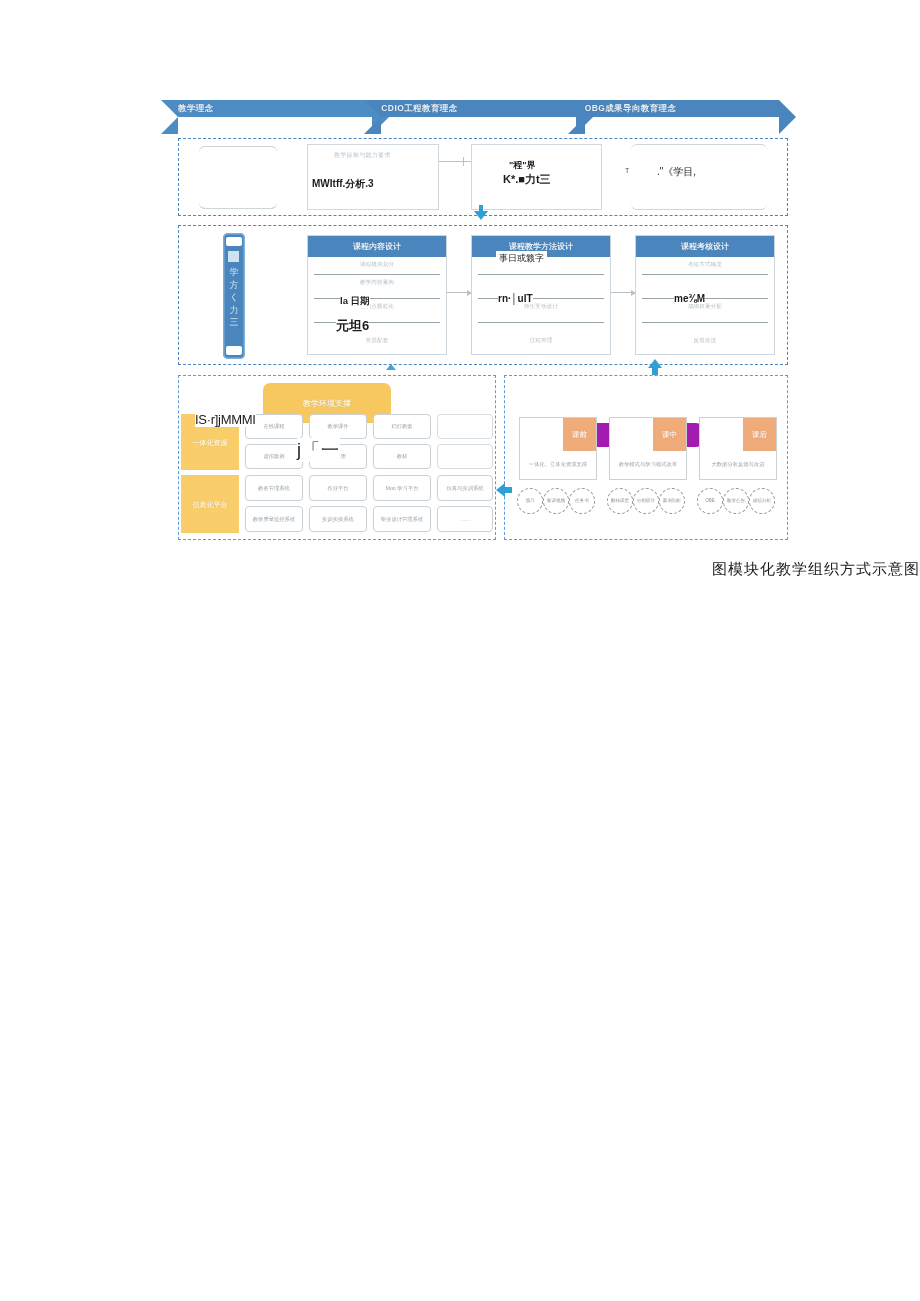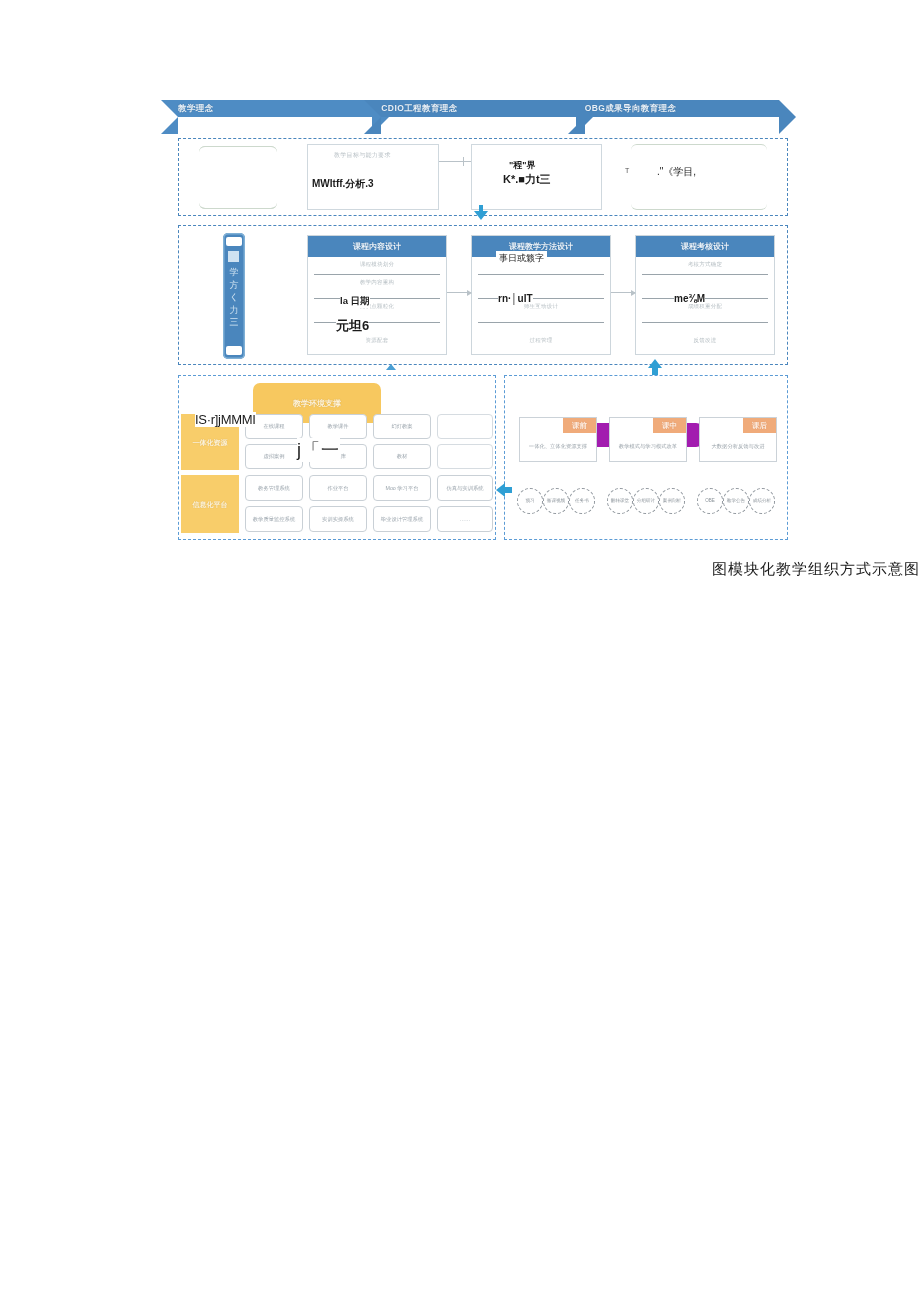--- a/index.html
+++ b/index.html
@@ -82,21 +82,21 @@
   .ytag{position:absolute;background:#f8cd6a;display:flex;align-items:center;justify-content:center;text-align:center;}
   .ytag span{color:#fdf4de;font-size:7px;font-weight:bold;line-height:9px;filter:blur(.2px);
         text-shadow:0 0 1px rgba(170,120,20,.45);}
   .gcell{position:absolute;border:1px solid #c9d0d6;background:#fff;box-sizing:border-box;
         display:flex;align-items:center;justify-content:center;text-align:center;}
   .gcell span{color:#9aa4ac;font-size:5.3px;line-height:7px;font-family:"Liberation Sans",sans-serif;
         filter:blur(.15px);}
   .gcell.b{border-radius:4px;}
 
   .ocard{position:absolute;width:78px;border:1px solid #cbd2d8;box-sizing:border-box;background:#fff;}
-  .ocard .oh{height:15px;background:#f0ab7a;display:flex;align-items:center;justify-content:center;margin-left:43px;}
+  .ocard .oh{height:33px;background:#f0ab7a;display:flex;align-items:center;justify-content:center;margin-left:43px;}
   .ocard .oh span{color:#fdeee3;font-size:7.5px;font-weight:bold;filter:blur(.2px);
         text-shadow:0 0 1px rgba(190,110,60,.5);}
   .ocard .ob{height:28px;display:flex;align-items:center;justify-content:center;text-align:center;padding:0 3px;}
   .ocard .ob span{color:#9aa3aa;font-size:5.3px;line-height:7.5px;filter:blur(.15px);}
 
   .circ{position:absolute;width:24px;height:24px;border-radius:50%;border:1.2px dashed #8d949b;background:#fff;
         display:flex;align-items:center;justify-content:center;text-align:center;}
   .circ span{color:#8c949b;font-size:4.6px;line-height:5.6px;filter:blur(.15px);}
 
   
@@ -224,21 +224,21 @@
       <div class="hconn" style="left:432px;width:24px;"></div>
     </div>
 
     <div class="arr sm up" style="left:208px;top:264px;"></div>
     <div class="arr up" style="left:470px;top:259px;"></div>
     <div class="arrstem" style="left:474px;top:266px;width:6px;height:9px;"></div>
 
     <div class="row4">
 
       <div class="panelL">
-        <div class="pill yellow" style="left:74px;top:7px;width:128px;height:40px;">
+        <div class="pill yellow" style="left:84px;top:7px;width:128px;height:40px;">
           <span>教学环境支撑</span>
         </div>
 
         <div class="ytag" style="left:2px;top:38px;width:58px;height:56px;">
           <span>一体化资源</span>
         </div>
         <div class="gcell b" style="left:66px;top:38px;width:58px;height:25px;">
             <span>在线课程</span>
           </div>
         <div class="gcell b" style="left:130px;top:38px;width:58px;height:25px;">

